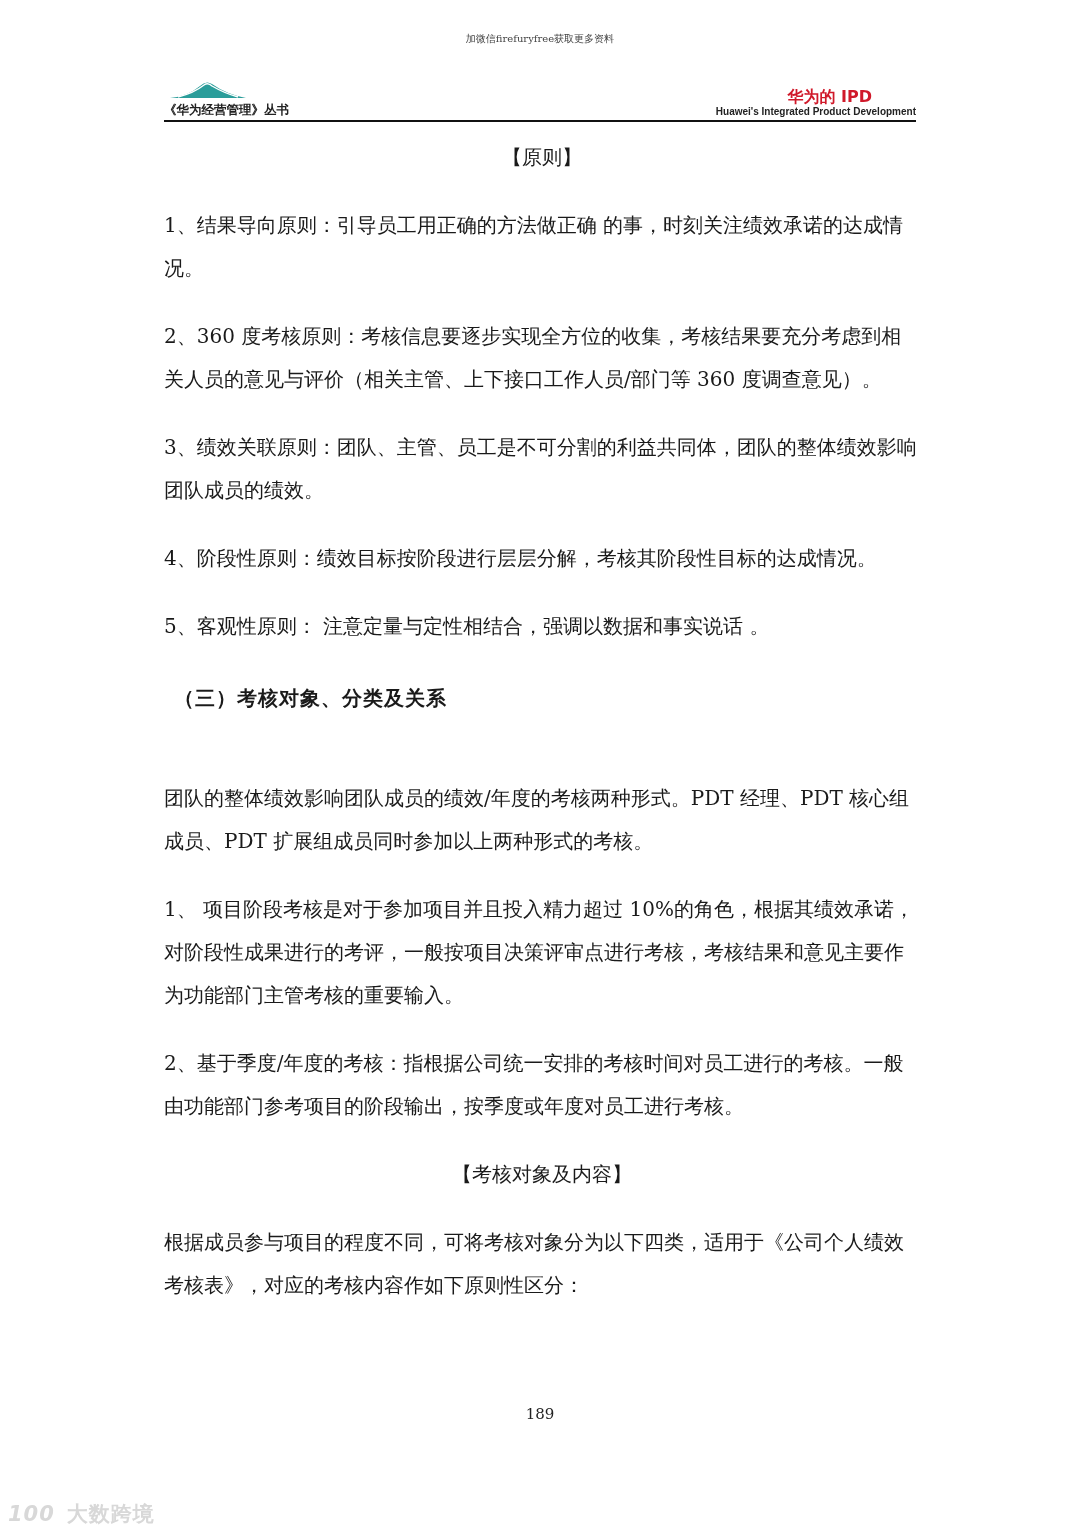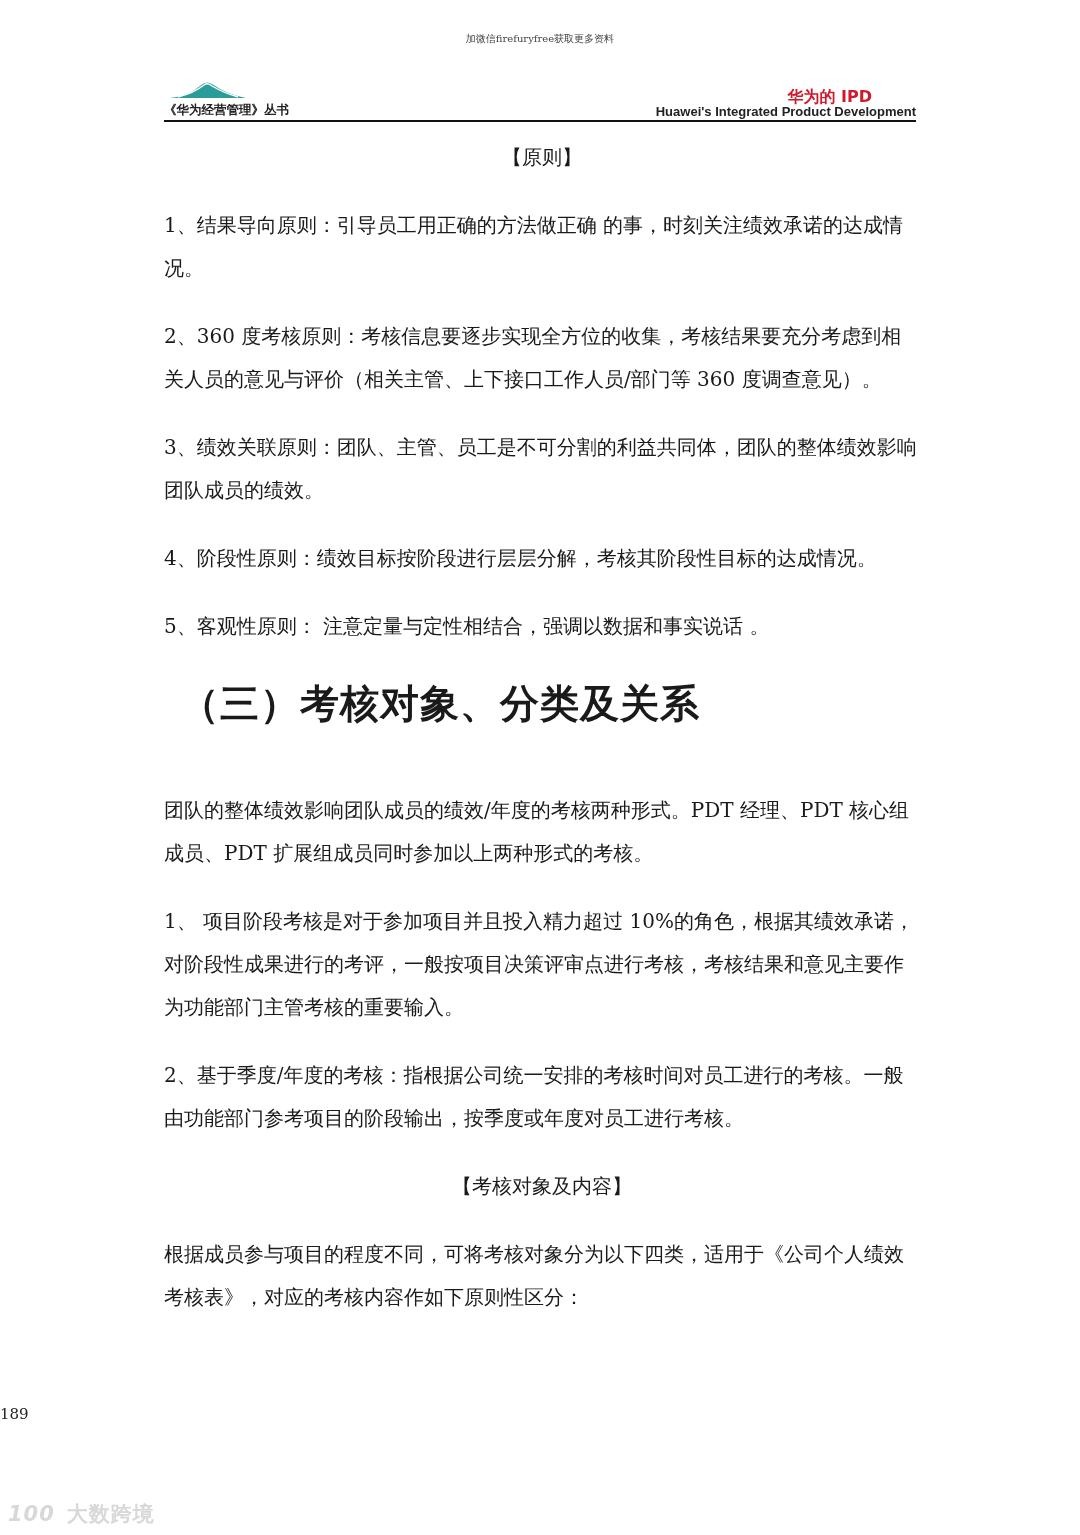--- a/index.html
+++ b/index.html
@@ -20,38 +20,38 @@
       position: absolute; left: 0; top: 24px; font-size: 12.5px; font-weight: bold;
       font-family: "DejaVu Sans", "Liberation Sans", sans-serif; color: #222; white-space: nowrap;
     }
     .logo-right { position: absolute; right: 0; top: 10px; text-align: right; }
     .ipd-title {
       font-family: "DejaVu Sans", "Liberation Sans", sans-serif; font-weight: bold;
       color: #d0192a; font-size: 16px; line-height: 18px; margin-right: 44px; white-space: nowrap;
     }
     .ipd-sub {
       font-family: "Liberation Sans", "DejaVu Sans", sans-serif; font-weight: bold;
-      font-size: 13px; color: #222; line-height: 11px; white-space: nowrap;
+      font-size: 10px; color: #222; line-height: 11px; white-space: nowrap;
     }
     .header-rule {
       position: absolute; left: 164px; top: 120px; width: 752px; height: 2px; background: #111;
     }
     .content {
       position: absolute; left: 164px; top: 136px; width: 756px;
       font-size: 20px; line-height: 43px;
     }
     .content p { margin: 0; }
     .bracket-heading { margin: 0; height: 43px; text-align: center; }
     .gap-lg { height: 25px; }
     .section-heading {
       font-family: "DejaVu Sans", "Liberation Sans", sans-serif; font-weight: bold;
-      font-size: 39px; line-height: 52px; margin: 16px; letter-spacing: 1px;
+      font-size: 20px; line-height: 52px; margin: 10px; letter-spacing: 1px;
     }
     .page-number {
-      position: absolute; top: 1405px; left: 0; width: 1080px; text-align: left;
+      position: absolute; top: 1405px; left: 0; width: 1080px; text-align: center;
       font-size: 15px; color: #222;
     }
     .watermark-bottom {
       position: absolute; left: 8px; top: 1500px; font-size: 21px; color: #d8d8d8;
       font-family: "DejaVu Sans", "Liberation Sans", sans-serif; font-weight: bold;
       letter-spacing: 1px; white-space: nowrap;
     }
     .watermark-bottom .wm-logo { font-style: italic; margin-right: 12px; }
   </style>
 </head>

